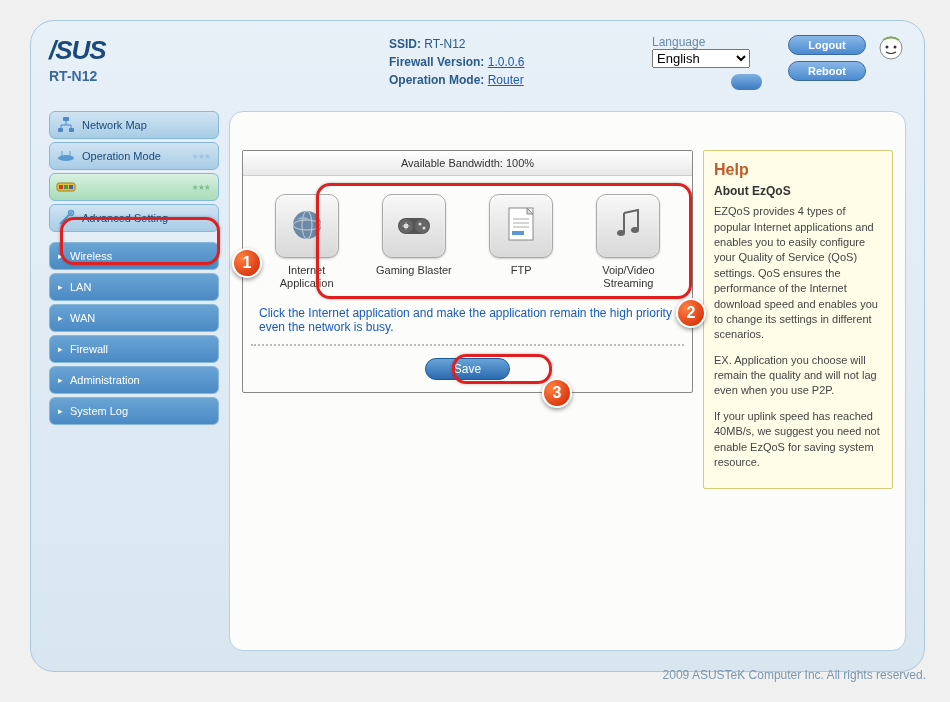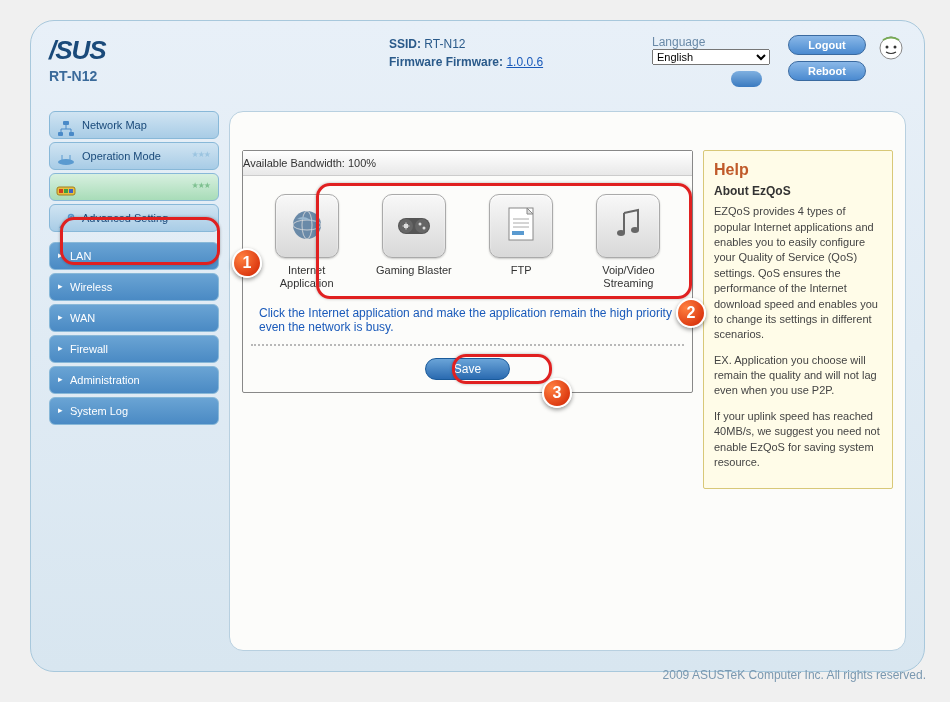--- a/index.html
+++ b/index.html
@@ -7,39 +7,39 @@
 .outer-frame { width: 950px; height: 702px; position: relative; background: #f0f0f0; }
 .router-panel { position: absolute; left: 30px; top: 20px; right: 25px; bottom: 30px; background: linear-gradient(180deg,#e8f0f8 0%,#d8e6f0 100%); border-radius: 24px; border: 1px solid #a8c8dc; padding: 14px 18px; }
 .header-row { display: flex; align-items: flex-start; height: 70px; }
 .logo-area { width: 180px; }
 .asus-logo { font-size: 26px; font-weight: bold; font-style: italic; color: #1a4a7a; letter-spacing: -1px; }
 .model { font-size: 14px; color: #3a6a9a; font-weight: bold; margin-top: 2px; }
 .info-area { flex: 1; padding-left: 160px; color: #2a5a8a; line-height: 1.5; }
 .info-area b { font-weight: bold; }
 .info-area a { color: #1a5aba; text-decoration: underline; }
 .lang-area { width: 130px; color: #6a8aa8; }
-.lang-area select { width: 118px; font-size: 11px; }
+.lang-area select { width: 98px; font-size: 13px; }
 .go-btn { display: inline-block; margin-top: 6px; padding: 2px 14px; background: linear-gradient(180deg,#7fb0e0,#3a7ac0); color: #fff; border-radius: 10px; font-size: 11px; cursor: pointer; }
 .btn-col { width: 90px; display: flex; flex-direction: column; gap: 6px; align-items: center; }
 .pill-btn { background: linear-gradient(180deg,#8ab8e8,#4a8ad0); color: #fff; border-radius: 12px; padding: 3px 0; width: 78px; text-align: center; font-size: 11px; font-weight: bold; cursor: pointer; border: 1px solid #3a6aa0; }
 .face-icon { width: 28px; margin-left: 6px; }
 .face-icon svg { display: block; }
 .body-row { display: flex; gap: 10px; margin-top: 6px; }
 .sidebar { width: 170px; display: flex; flex-direction: column; gap: 3px; }
-.side-btn { background: linear-gradient(180deg,#d0e4f2,#a8cce6); border: 1px solid #88b8d8; border-radius: 6px; padding: 7px 8px 7px 32px; color: #1a4a7a; font-size: 11px; cursor: pointer; position: relative; min-height: 28px; display: flex; align-items: flex-start; }
+.side-btn { background: linear-gradient(180deg,#d0e4f2,#a8cce6); border: 1px solid #88b8d8; border-radius: 6px; padding: 7px 8px 7px 32px; color: #1a4a7a; font-size: 11px; cursor: pointer; position: relative; min-height: 28px; display: flex; align-items: center; }
 .side-btn.sub { background: linear-gradient(180deg,#6aa4d4,#4a8ac4); color: #fff; padding-left: 20px; min-height: 20px; font-size: 11px; }
 .side-btn.sub::before { content: "▸"; position: absolute; left: 8px; font-size: 9px; }
 .side-btn.active { background: linear-gradient(180deg,#d8f0e0,#a8dcb8); }
 .side-btn .stars { position: absolute; right: 8px; color: #9bc4e0; font-size: 8px; letter-spacing: -1px; }
 .side-btn.active .stars { color: #7ec090; }
 .side-icon { position: absolute; left: 6px; width: 20px; height: 20px; display: flex; align-items: center; justify-content: center; }
 .content { flex: 1; background: #fcfcfa; border: 1px solid #b8d0e0; border-radius: 14px; padding: 38px 12px 12px 12px; display: flex; gap: 10px; position: relative; min-height: 540px; }
 .main-col { flex: 1; }
 .bandwidth-box { border: 1px solid #888; border-radius: 2px; position: relative; }
-.bw-title { font-size: 11px; color: #333; padding: 6px 0; background: linear-gradient(180deg,#fff,#e8e8e8); border-bottom: 1px solid #ccc; }
+.bw-title { text-align: center; font-size: 11px; color: #333; padding: 6px 0; background: linear-gradient(180deg,#fff,#e8e8e8); border-bottom: 1px solid #ccc; }
 .app-row { display: flex; justify-content: space-around; padding: 18px 10px 8px; }
 .app-item { text-align: center; width: 80px; cursor: pointer; }
 .app-icon-box { width: 64px; height: 64px; margin: 0 auto 6px; background: linear-gradient(180deg,#f8f8f8,#d8d8d8); border: 1px solid #aaa; border-radius: 10px; display: flex; align-items: center; justify-content: center; box-shadow: inset 0 1px 2px rgba(255,255,255,0.8), 0 1px 2px rgba(0,0,0,0.2); }
 .app-label { font-size: 11px; color: #333; line-height: 1.2; }
 .instruction { color: #1a5aba; font-size: 12px; padding: 8px 16px 10px; }
 .dots { border-top: 2px dotted #b8b8b8; margin: 0 8px; }
 .save-row { text-align: center; padding: 12px 0; }
 .save-btn { display: inline-block; background: linear-gradient(180deg,#6aa4d8,#2a6ab0); color: #fff; border-radius: 12px; padding: 3px 28px; font-size: 12px; cursor: pointer; border: 1px solid #1a5a9a; }
 .help-col { width: 190px; background: #fffce8; border: 1px solid #d8c878; border-radius: 2px; padding: 8px 10px; font-size: 11px; color: #444; line-height: 1.4; align-self: flex-start; }
 .help-col .help-title { color: #c05a2a; font-weight: bold; font-size: 16px; margin-bottom: 2px; }
@@ -56,21 +56,22 @@
 
 <div class="outer-frame">
   <div class="router-panel">
     <div class="header-row">
       <div class="logo-area">
         <div class="asus-logo">/SUS</div>
         <div class="model">RT-N12</div>
       </div>
       <div class="info-area">
         <div><b>SSID:</b> <span>RT-N12</span></div>
-        <div><b>Firmware Firmware:</b> <a href="#">1.0.0.6</a></div>
+        <div><b>Firewall Version:</b> <a href="#">1.0.0.6</a></div>
+        <div><b>Operation Mode:</b> <a href="#">Router</a></div>
       </div>
       <div class="lang-area">
         <div>Language</div>
         <select><option>English</option></select>
         <div style="text-align:right; padding-right:20px;"><span class="go-btn">&nbsp;</span></div>
       </div>
       <div class="btn-col">
         <div class="pill-btn">Logout</div>
         <div class="pill-btn">Reboot</div>
       </div>
@@ -124,24 +125,24 @@
           <span class="side-icon">
               <svg width="18" height="18" viewBox="0 0 18 18">
                 <path d="M3 15 L10 8 M8 10 L15 3" stroke="#5a9ad0" stroke-width="2"></path>
                 <circle cx="14" cy="4" r="2.5" fill="none" stroke="#5a9ad0" stroke-width="1.5"></circle>
               </svg>
             </span>
           <span>Advanced Setting</span>
         </div>
         <div style="height:4px;"></div>
         <div class="side-btn sub">
+            <span>Wireless</span>
+          </div>
+        <div class="side-btn sub">
             <span>LAN</span>
-          </div>
-        <div class="side-btn sub">
-            <span>Wireless</span>
           </div>
         <div class="side-btn sub">
             <span>WAN</span>
           </div>
         <div class="side-btn sub">
             <span>Firewall</span>
           </div>
         <div class="side-btn sub">
             <span>Administration</span>
           </div>

